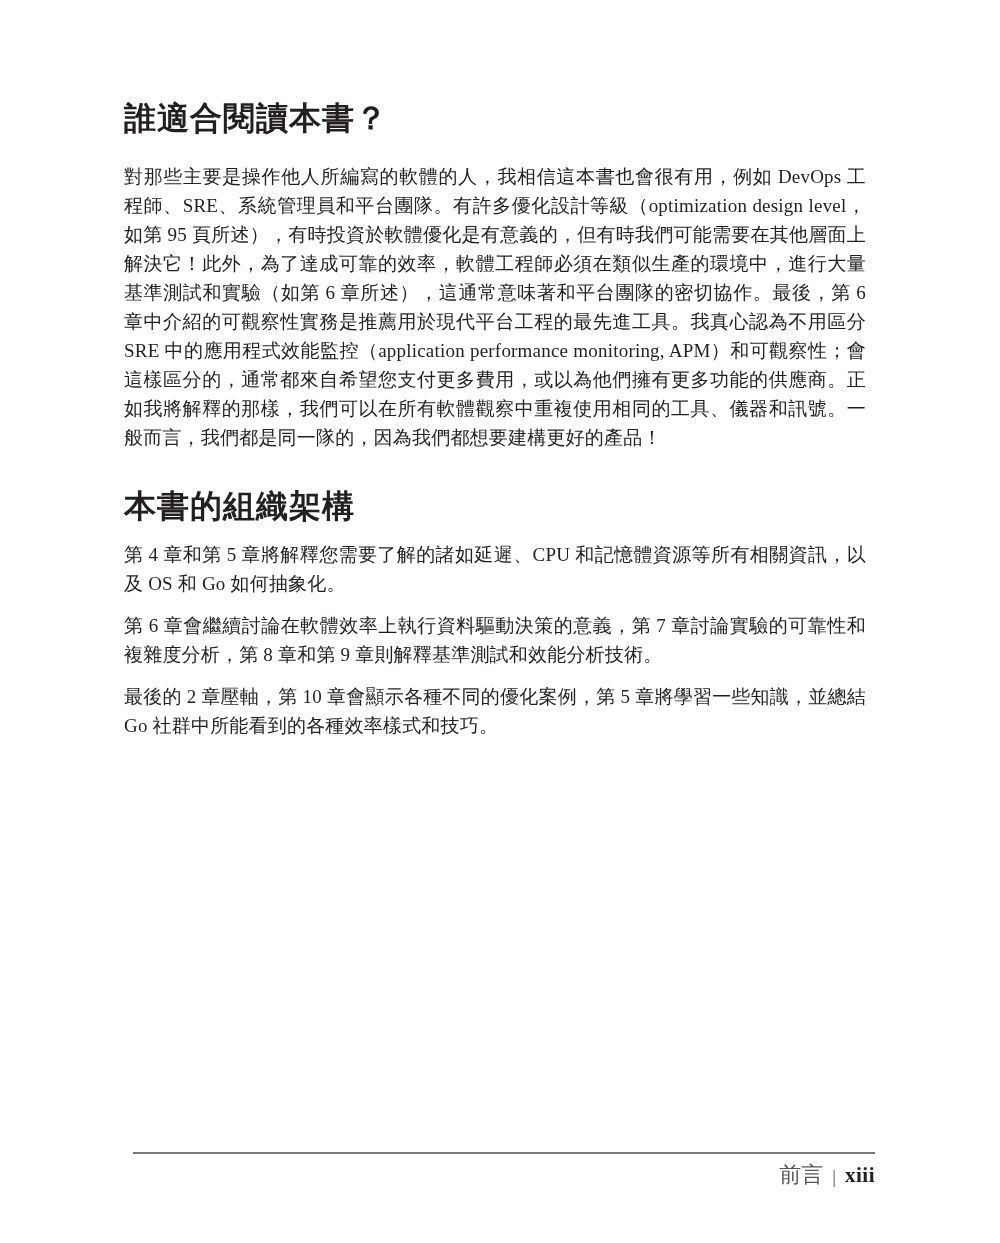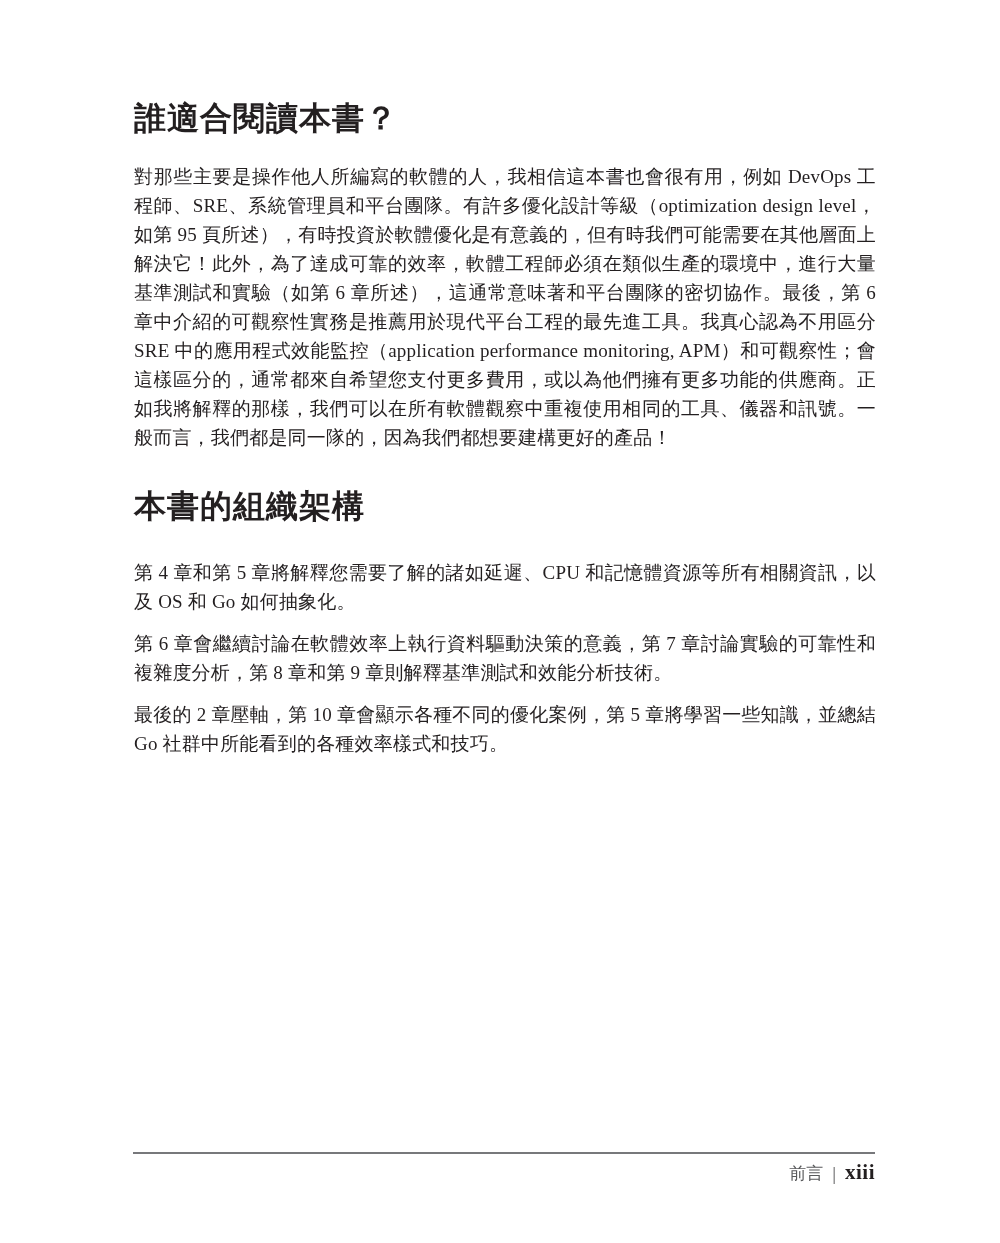--- a/index.html
+++ b/index.html
@@ -11,37 +11,37 @@
     position: relative;
     width: 1000px;
     height: 1243px;
     background: #ffffff;
     color: #231f20;
     font-family: "Liberation Serif", serif;
     overflow: hidden;
   }
   .content {
     position: absolute;
-    left: 134px;
+    left: 124px;
     top: 0;
     width: 742px;
     padding-top: 96px;
   }
   .section-heading {
     font-family: "Liberation Sans", sans-serif;
     font-weight: 700;
     font-size: 32px;
     line-height: 44px;
     letter-spacing: 1px;
     color: #231f20;
     margin: 0 0 22px 0;
   }
   .section-heading.second {
     margin-top: 32px;
-    margin-bottom: 30px;
+    margin-bottom: 12px;
   }
   .body-para {
     font-size: 19px;
     line-height: 29px;
     text-align: justify;
     text-justify: inter-ideograph;
     color: #231f20;
     margin: 0 0 13px 0;
     letter-spacing: 0.2px;
   }
@@ -55,21 +55,21 @@
   }
   .footer-text {
     position: absolute;
     left: 133px;
     top: 1160px;
     width: 742px;
     text-align: right;
     white-space: nowrap;
   }
   .footer-chapter {
-    font-size: 17px;
+    font-size: 22px;
     color: #58595b;
     font-family: "Liberation Serif", serif;
   }
   .footer-sep {
     display: inline-block;
     margin: 0 9px;
     font-size: 19px;
     color: #58595b;
     font-weight: 400;
     transform: translateY(1px);

